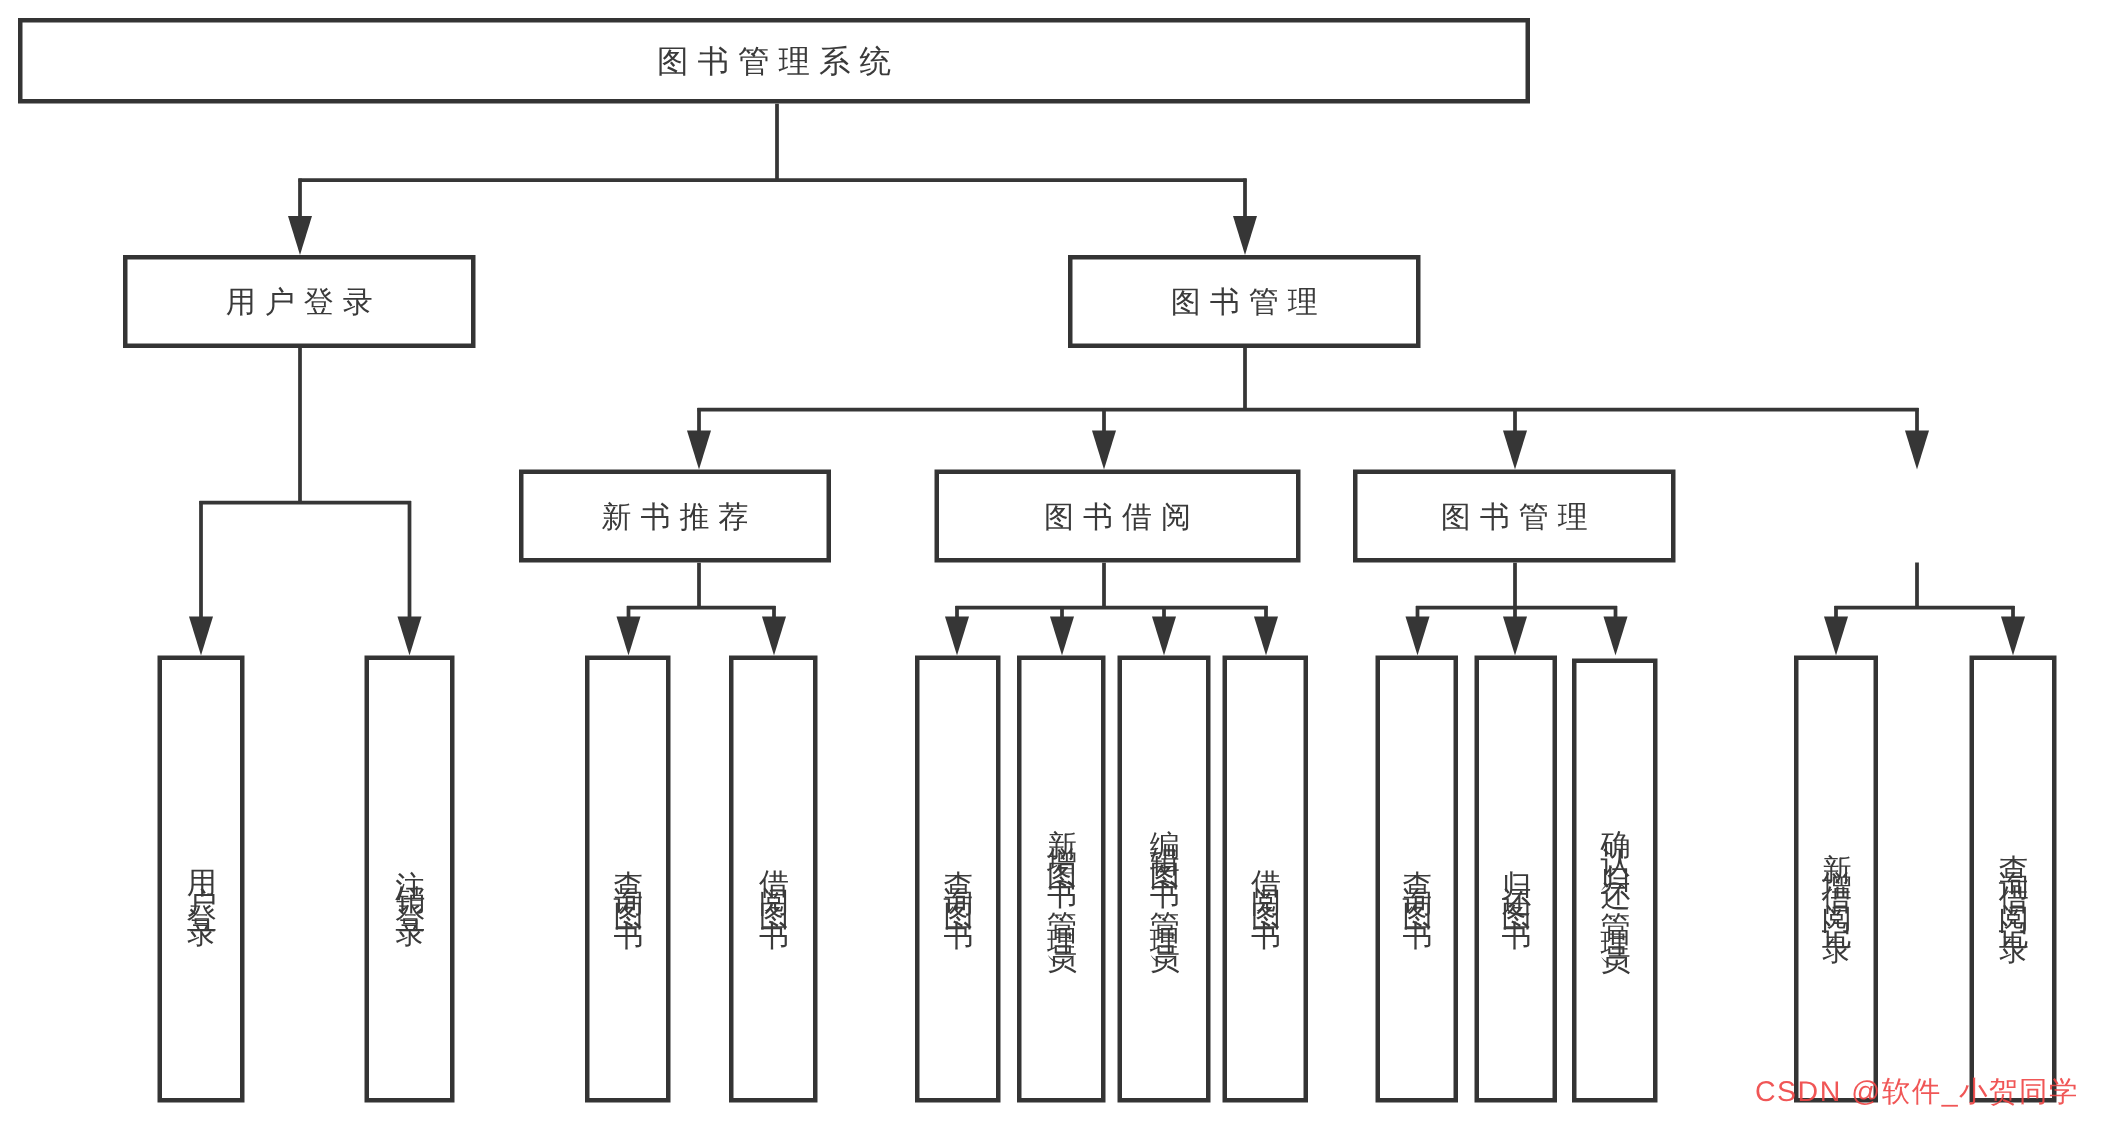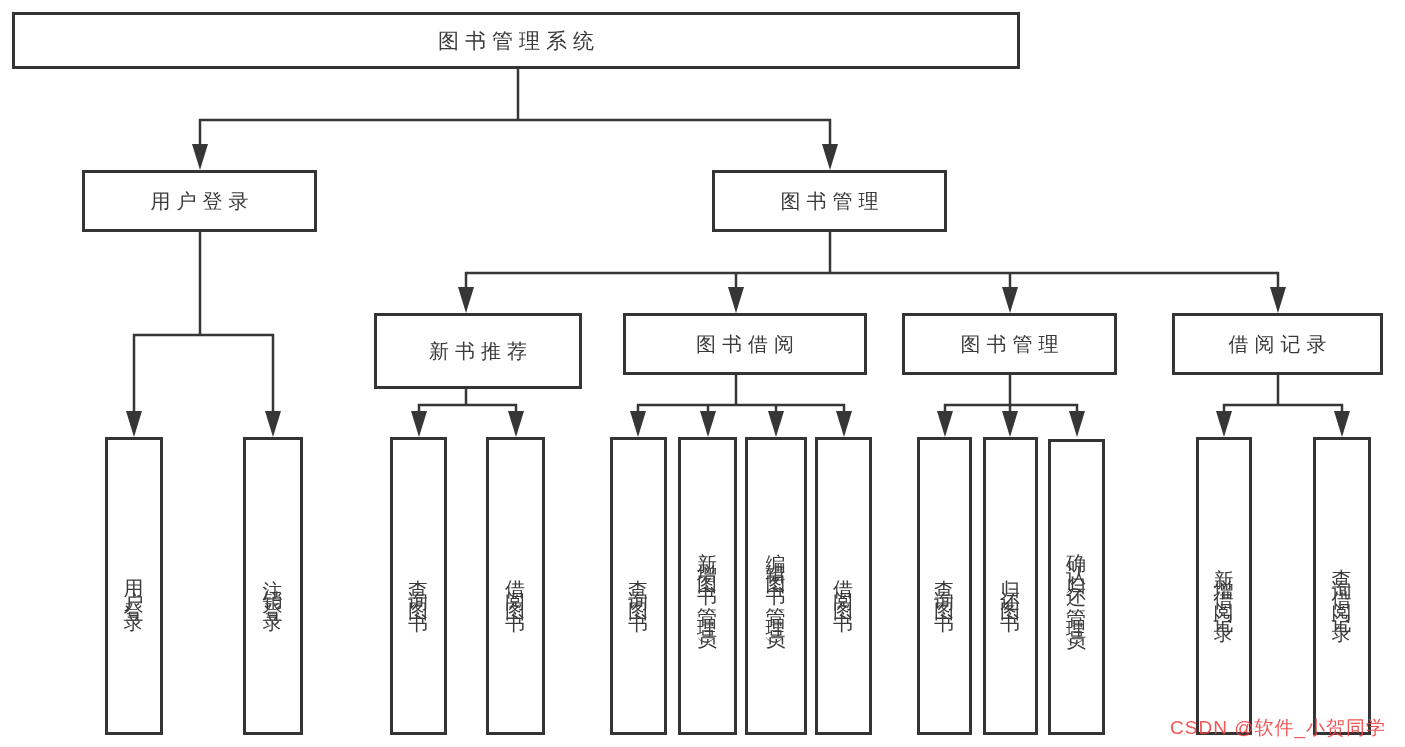--- a/index.html
+++ b/index.html
@@ -100,31 +100,28 @@
     <span class="lbl">图书管理系统</span>
   </div>
 
   <div class="hnode" style="left:82px;top:170px;width:235px;height:62px">
     <span class="lbl">用户登录</span>
   </div>
   <div class="hnode" style="left:712px;top:170px;width:235px;height:62px">
     <span class="lbl">图书管理</span>
   </div>
 
-  <div class="hnode" style="left:374px;top:313px;width:208px;height:76px">
+  <div class="hnode" style="left:346px;top:313px;width:208px;height:62px">
     <span class="lbl">新书推荐</span>
   </div>
   <div class="hnode" style="left:623px;top:313px;width:244px;height:62px">
     <span class="lbl">图书借阅</span>
   </div>
   <div class="hnode" style="left:902px;top:313px;width:215px;height:62px">
     <span class="lbl">图书管理</span>
-  </div>
-  <div class="hnode" style="left:1172px;top:313px;width:211px;height:62px">
-    <span class="lbl">借阅记录</span>
   </div>
 
   <div class="vnode" style="left:105px;top:437px;width:58px;height:298px">
     <span class="vlbl">用户登录</span>
   </div>
   <div class="vnode" style="left:243px;top:437px;width:60px;height:298px">
     <span class="vlbl">注销登录</span>
   </div>
 
   <div class="vnode" style="left:390px;top:437px;width:57px;height:298px">

